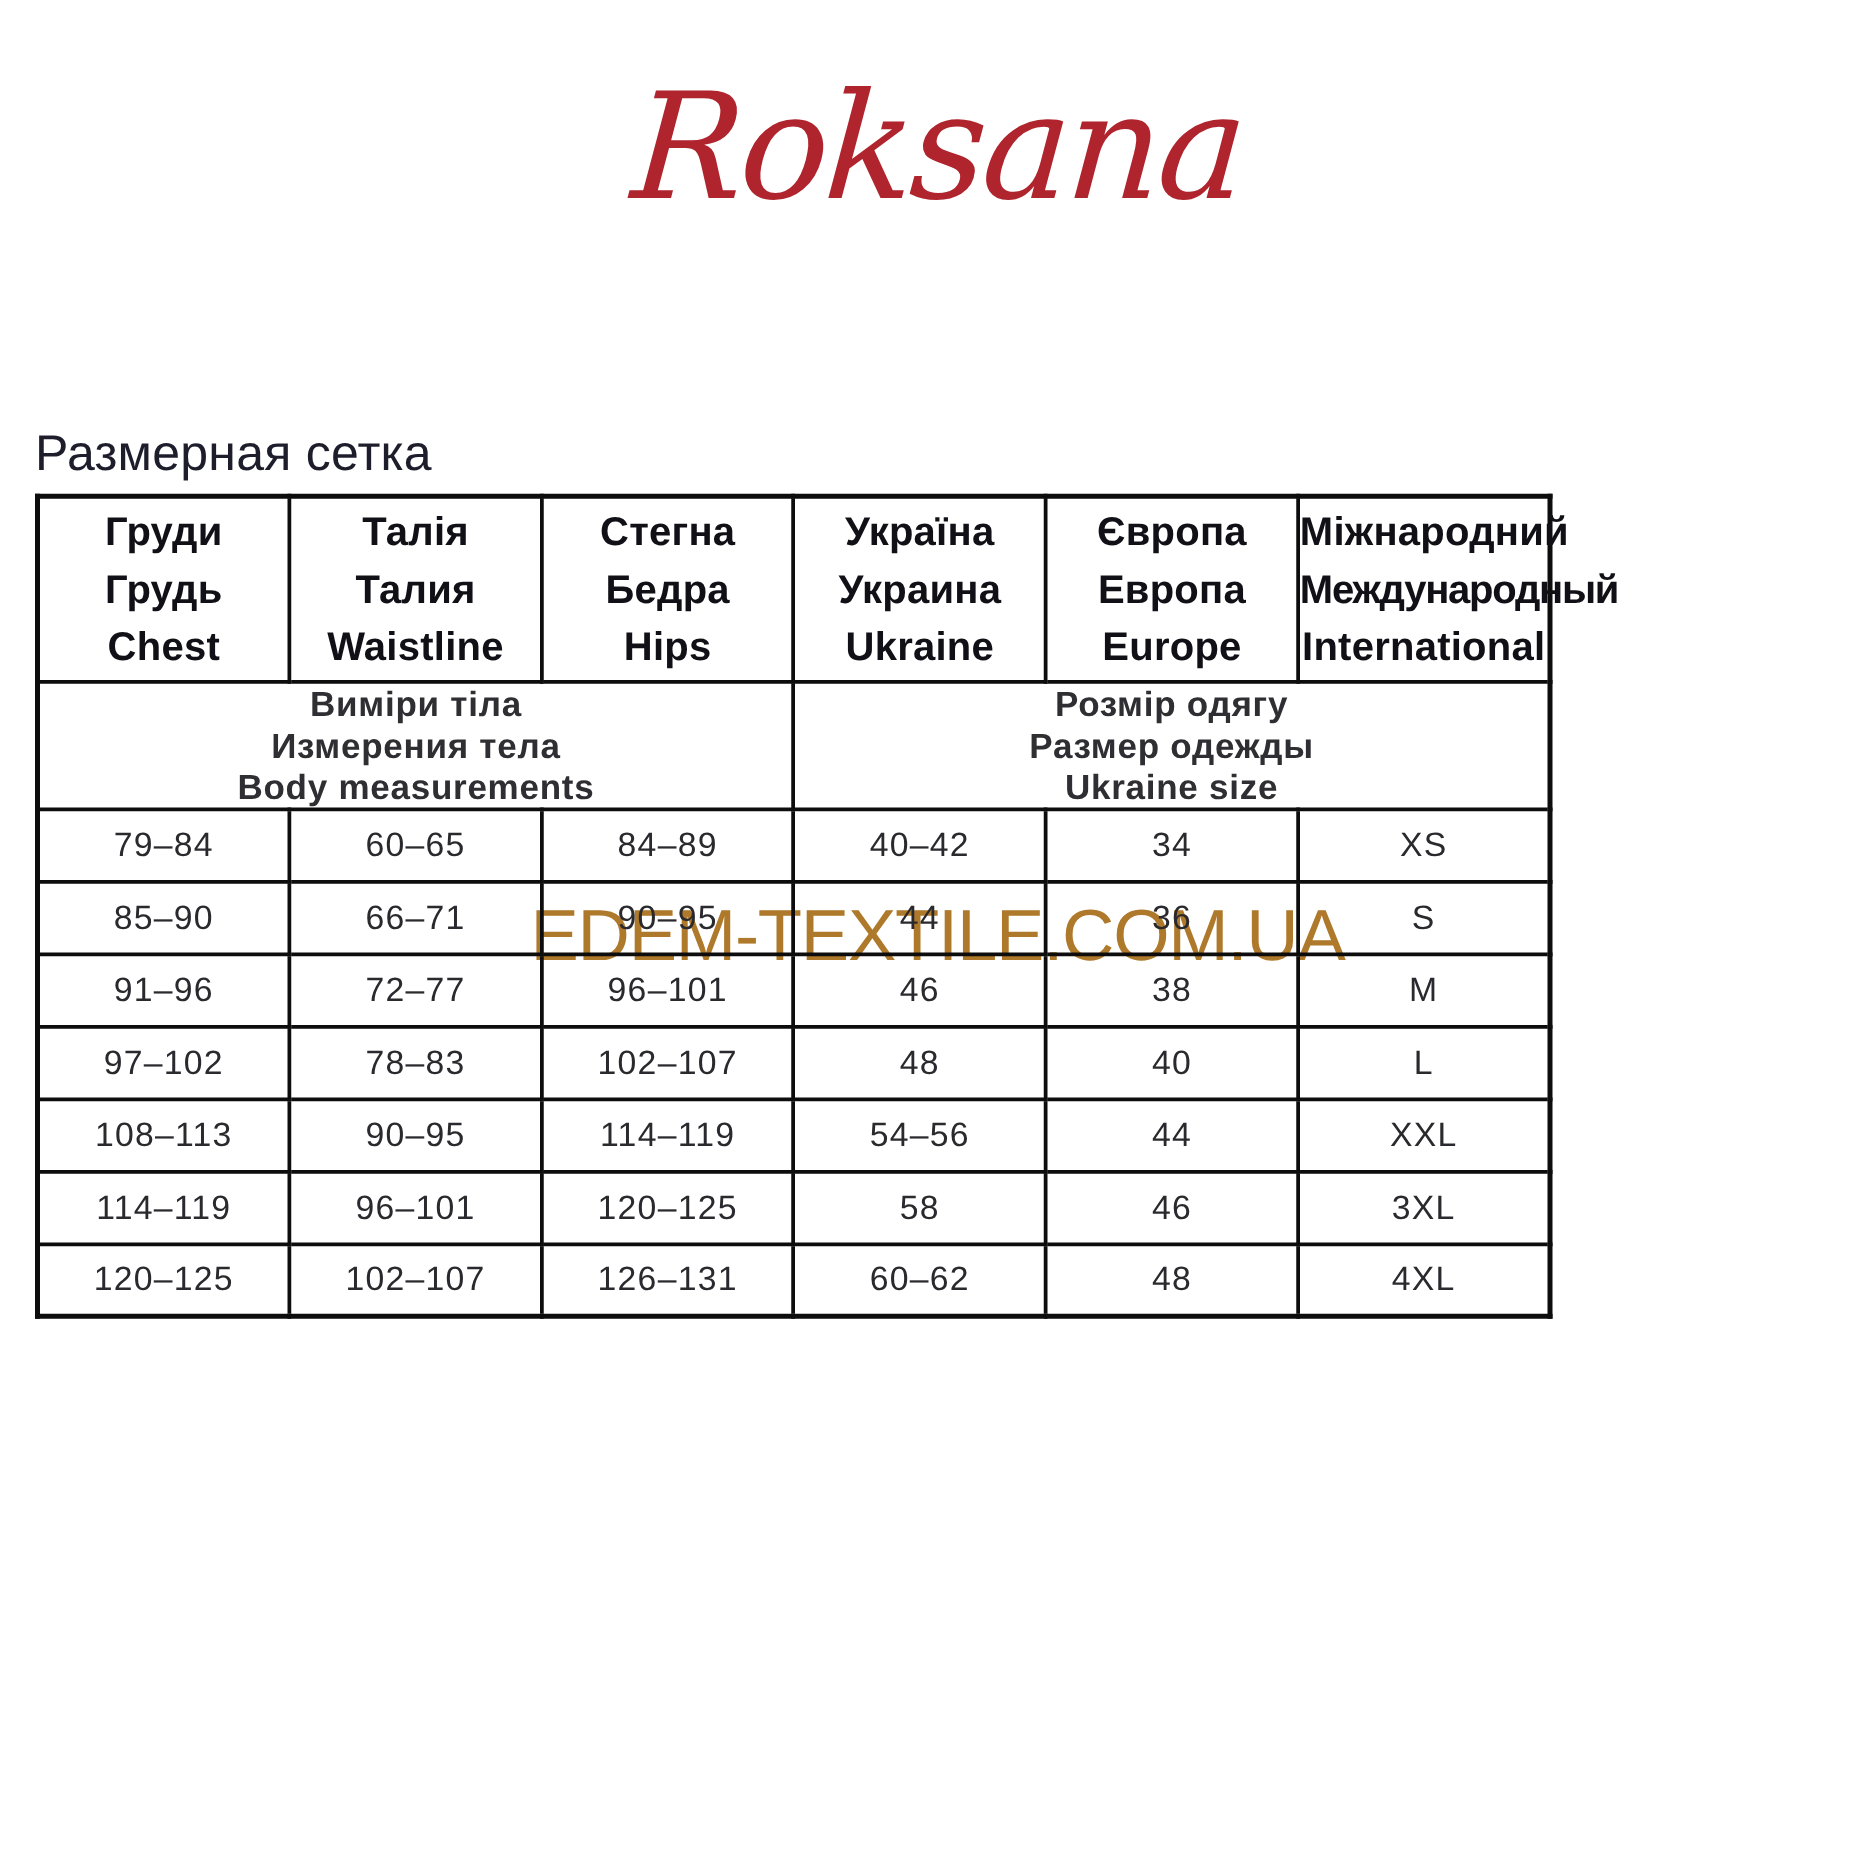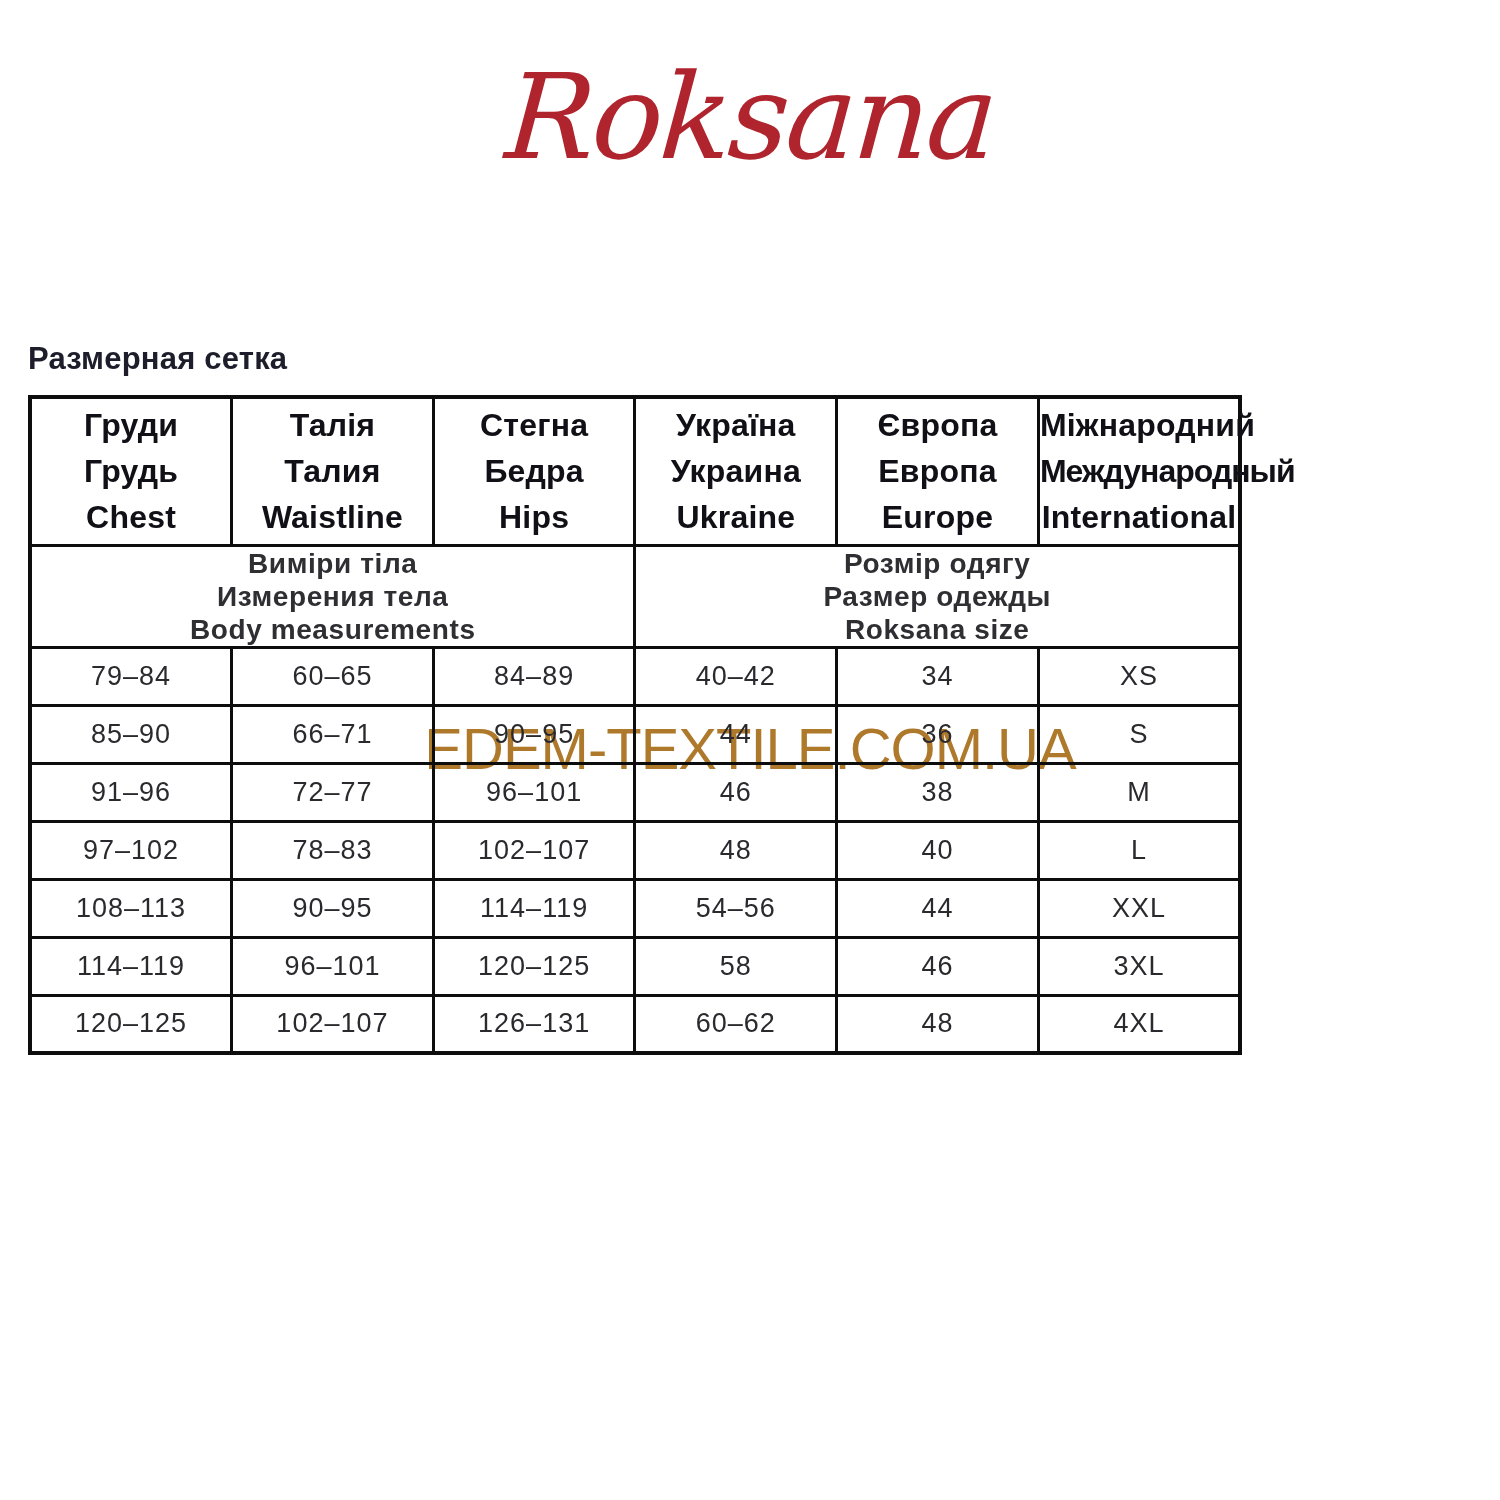--- a/index.html
+++ b/index.html
@@ -26,22 +26,22 @@
     color: #b0242e;
     letter-spacing: -3px;
     transform: skewX(-4deg);
   }
 
   
   .section-title {
     position: absolute;
     left: 28px;
     top: 341px;
-    font-size: 31px;
-    font-weight: bold;
+    font-size: 40px;
+    font-weight: normal;
     color: #1d1d2b;
     letter-spacing: 0.2px;
   }
 
   
   .watermark {
     position: absolute;
     top: 701px;
     left: 50%;
     transform: translateX(-50%);
@@ -156,21 +156,21 @@
 
       <tr class="row-group">
         <td colspan="3">
           <div>Виміри тіла</div>
           <div>Измерения тела</div>
           <div>Body measurements</div>
         </td>
         <td colspan="3">
           <div>Розмір одягу</div>
           <div>Размер одежды</div>
-          <div>Roksana size</div>
+          <div>Ukraine size</div>
         </td>
       </tr>
 
       <tr class="row-data">
         <td>79–84</td>
         <td>60–65</td>
         <td>84–89</td>
         <td>40–42</td>
         <td>34</td>
         <td>XS</td>

